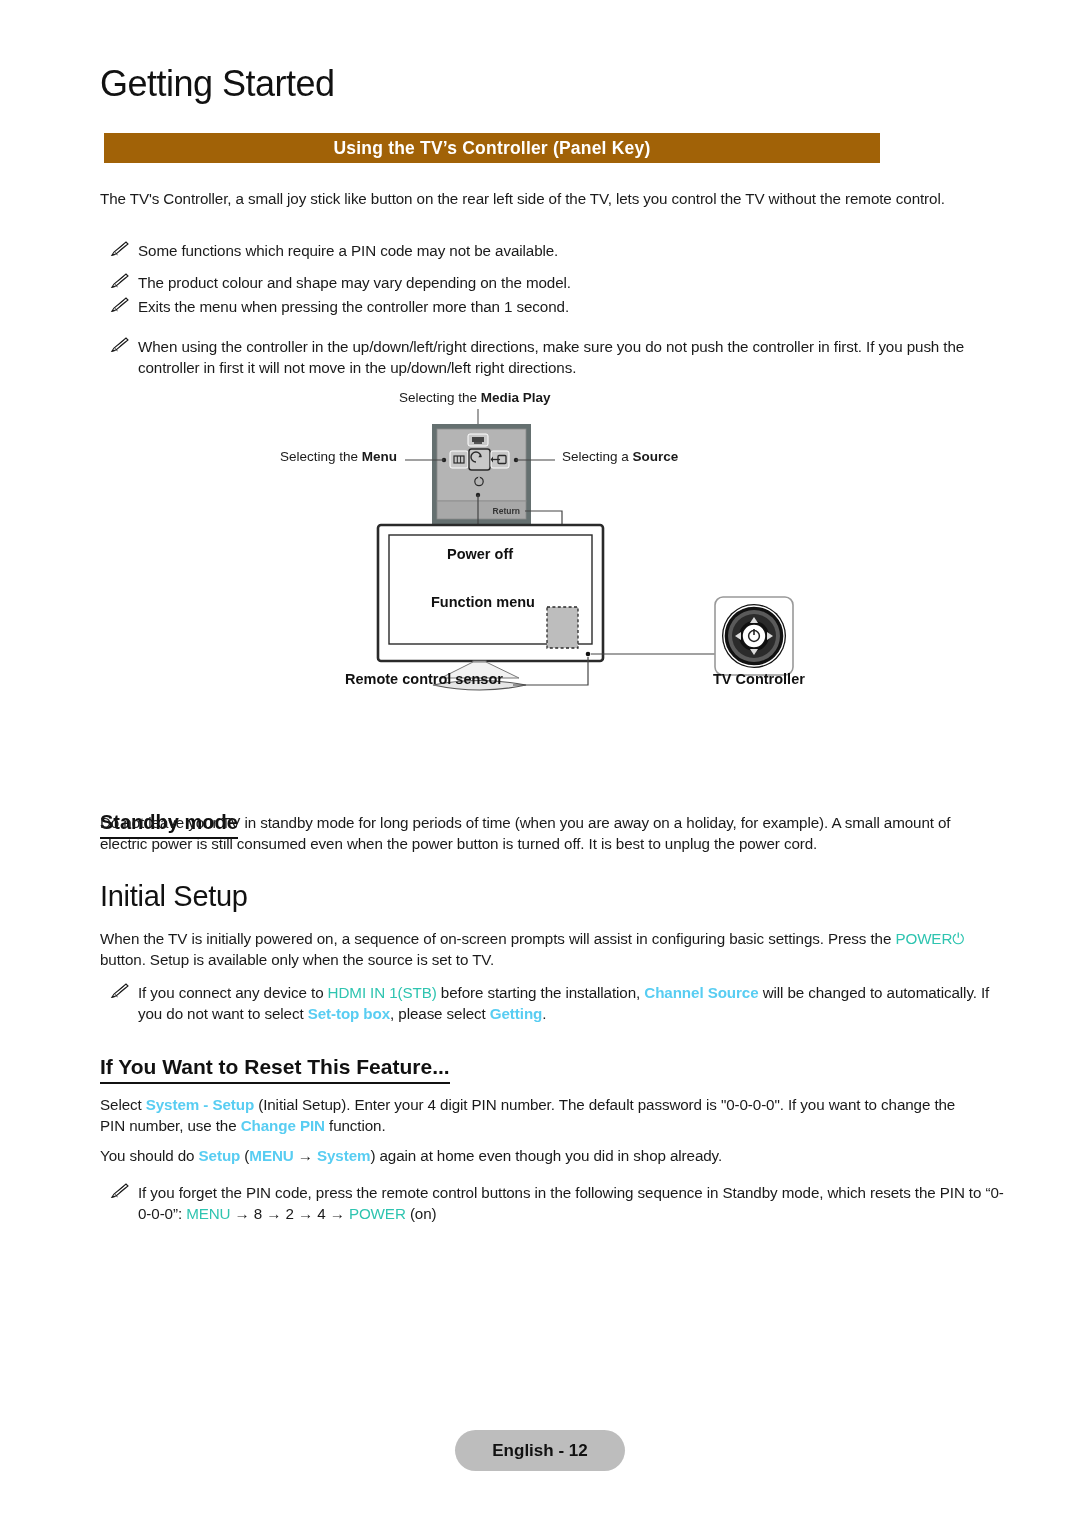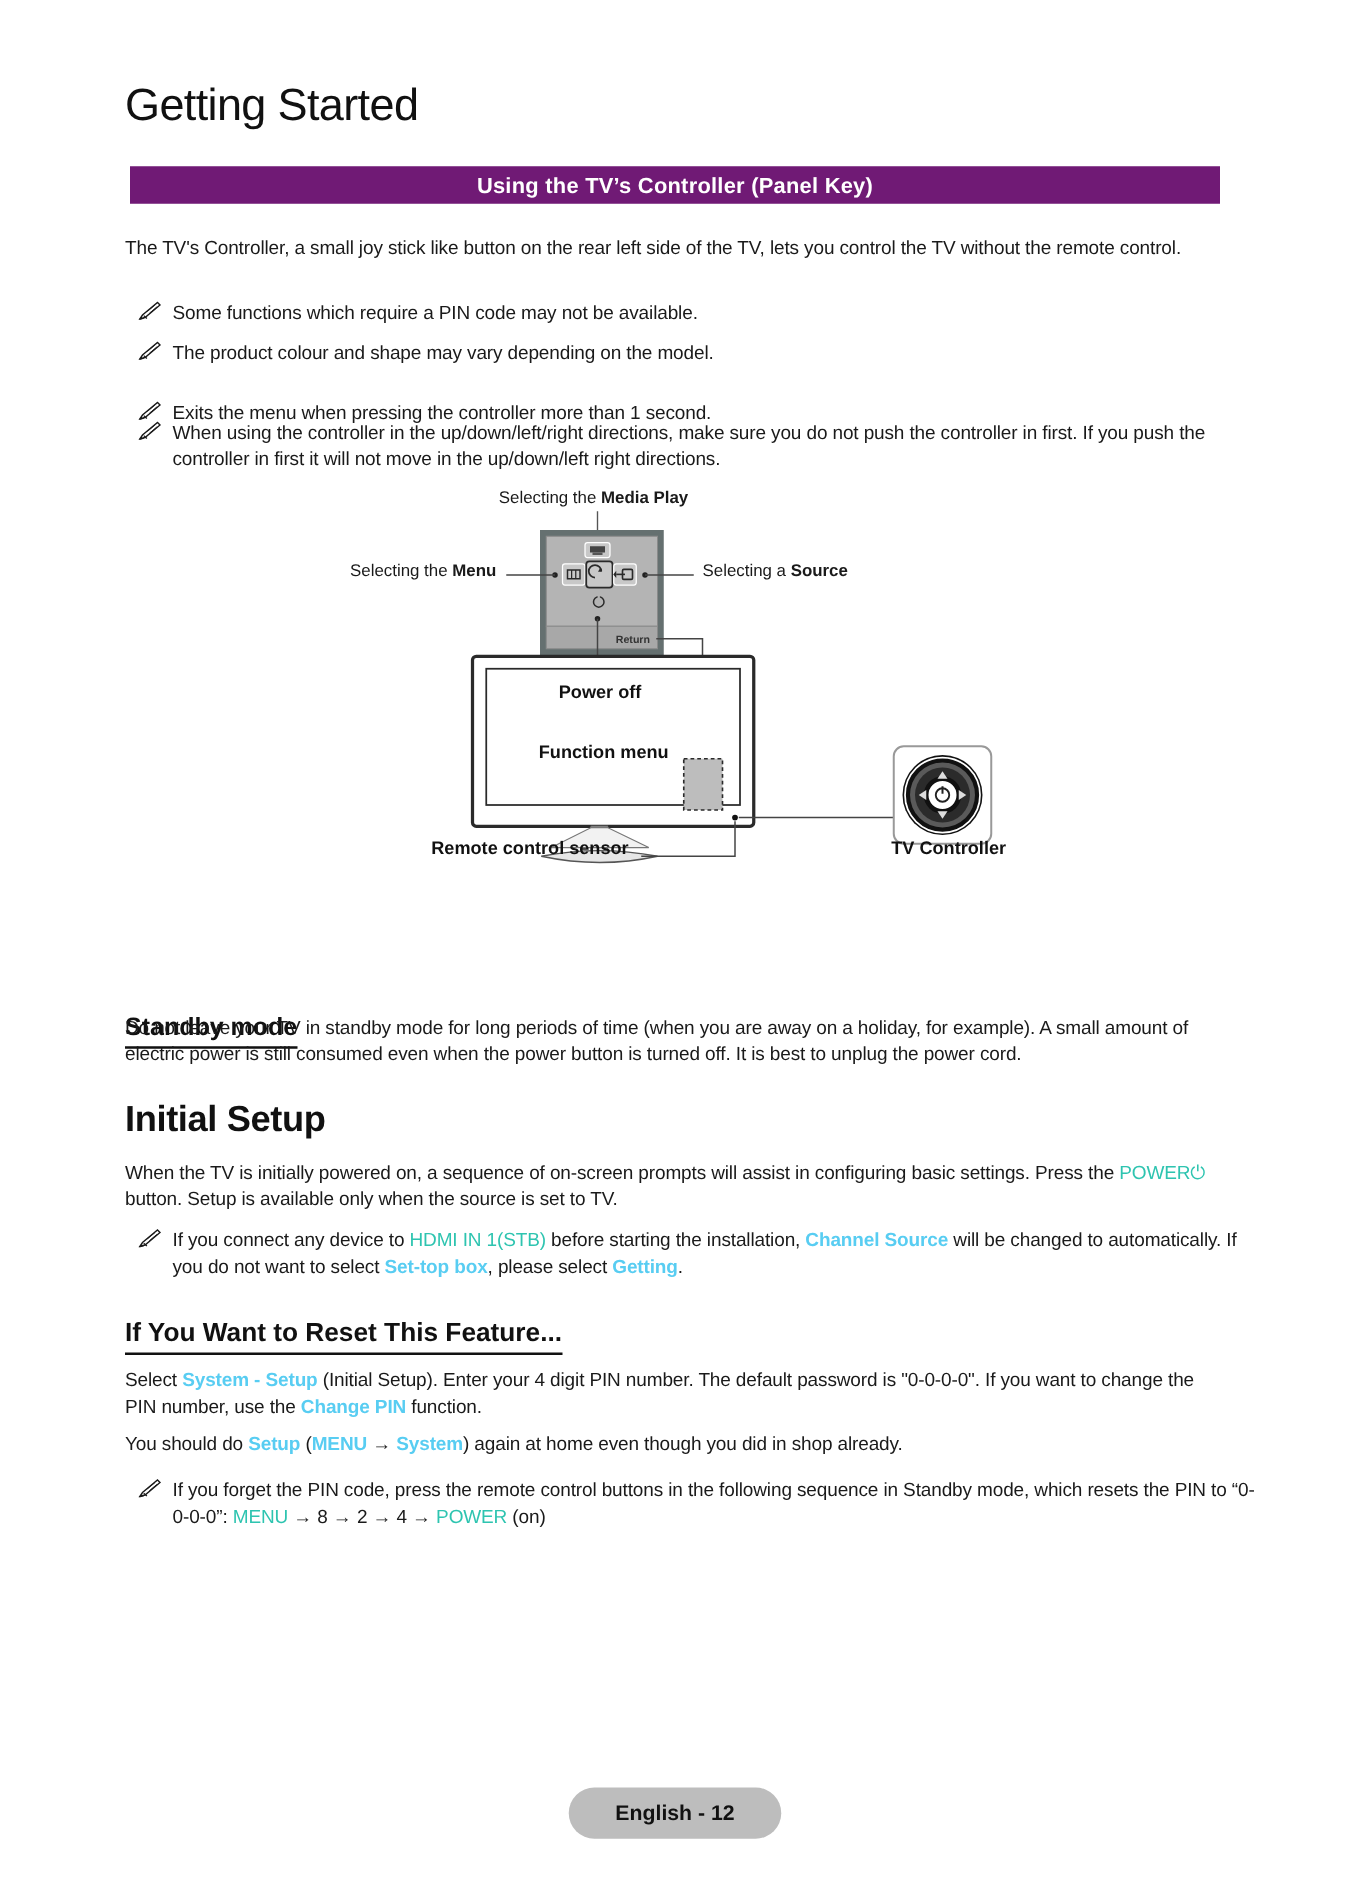--- a/index.html
+++ b/index.html
@@ -33,23 +33,23 @@
     color: #111;
     line-height: 1;
     font-family: "Liberation Sans", sans-serif;
   }
 
   
   .section-banner {
     position: absolute;
     left: 104px;
     top: 133px;
-    width: 872px;
+    width: 776px;
     height: 30px;
-    background: #701a75;
+    background: #a16207;
     color: #ffffff;
     font-size: 17.5px;
     font-weight: bold;
     display: flex;
     align-items: center;
     justify-content: center;
     letter-spacing: 0.2px;
   }
 
   
@@ -86,21 +86,21 @@
     font-size: 20px;
     font-weight: bold;
     color: #111;
     border-bottom: 2px solid #111;
     padding-bottom: 3px;
     line-height: 24px;
   }
   .bighead {
     position: absolute;
     font-size: 29px;
-    font-weight: bold;
+    font-weight: normal;
     color: #111;
     line-height: 32px;
     letter-spacing: -0.3px;
   }
 
   
   .footer-pill {
     position: absolute;
     left: 455px;
     top: 1430px;
@@ -166,21 +166,21 @@
     <svg class="pencil" viewBox="0 0 20 16">
       <path d="M2 14 L6 13 L18 3 L16 1 L4 11 Z" fill="none" stroke="#1a1a1a" stroke-width="1.1"></path>
       <path d="M5 11.5 L7.5 13.8" stroke="#1a1a1a" stroke-width="1"></path>
       <path d="M1.5 14.5 L5 13.6" stroke="#1a1a1a" stroke-width="1"></path>
       <path d="M8 8 L14 3" stroke="#1a1a1a" stroke-width=".7"></path>
       <path d="M9.5 9.6 L15.5 4.5" stroke="#1a1a1a" stroke-width=".7"></path>
     </svg>
     <span>The product colour and shape may vary depending on the model.</span>
   </div>
 
-  <div class="note" style="left:110px; top:320px; width:868px;">
+  <div class="note" style="left:110px; top:296px; width:868px;">
     <svg class="pencil" viewBox="0 0 20 16">
       <path d="M2 14 L6 13 L18 3 L16 1 L4 11 Z" fill="none" stroke="#1a1a1a" stroke-width="1.1"></path>
       <path d="M5 11.5 L7.5 13.8" stroke="#1a1a1a" stroke-width="1"></path>
       <path d="M1.5 14.5 L5 13.6" stroke="#1a1a1a" stroke-width="1"></path>
       <path d="M8 8 L14 3" stroke="#1a1a1a" stroke-width=".7"></path>
       <path d="M9.5 9.6 L15.5 4.5" stroke="#1a1a1a" stroke-width=".7"></path>
     </svg>
     <span>Exits the menu when pressing the controller more than 1 second.</span>
   </div>
 

